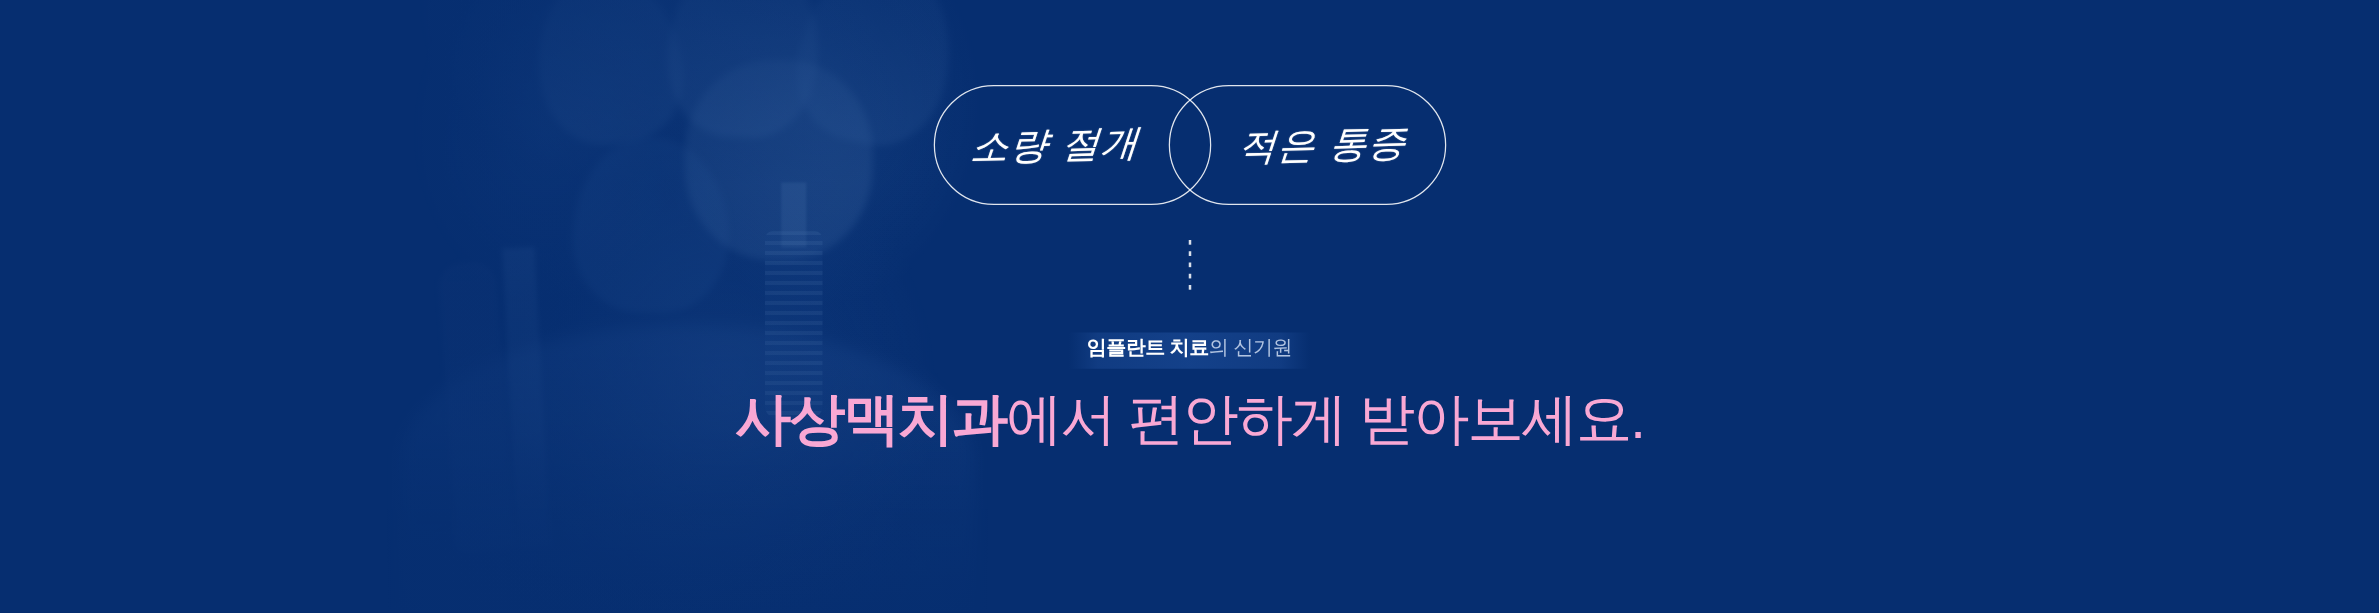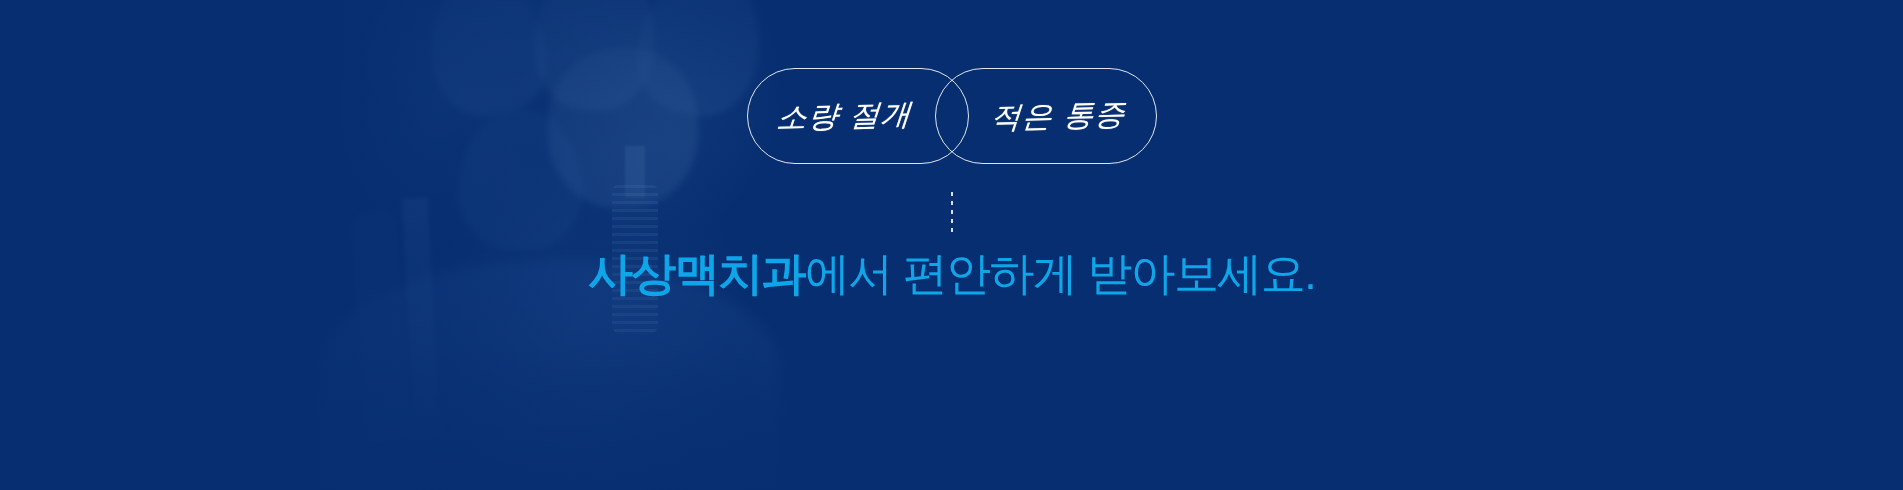--- a/index.html
+++ b/index.html
@@ -178,21 +178,21 @@
     white-space: nowrap;
   }
   .eyebrow-strong { font-weight: 700; color: #ffffff; letter-spacing: -0.4px; }
   .eyebrow-light  { font-weight: 400; color: rgba(214,226,245,0.82); letter-spacing: -0.4px; }
 
   
   .headline {
     margin-top: 12px;
     font-size: 45px;
     line-height: 1.25;
-    color: #0ea5e9;
+    color: #f9a8d4;
     white-space: nowrap;
     letter-spacing: -1.6px;
   }
   .hl-strong { font-weight: 700; }
   .hl-normal { font-weight: 400; }
 </style>
 </head>
 <body>
 
 <div class="banner">
@@ -218,19 +218,22 @@
       <div class="pill pill-left">
         <span class="pill-text">소량 절개</span>
       </div>
       <div class="pill pill-right">
         <span class="pill-text">적은 통증</span>
       </div>
     </div>
 
     <div class="divider"></div>
 
+    <div class="eyebrow">
+      <span class="eyebrow-strong">임플란트 치료</span><span class="eyebrow-light">의 신기원</span>
+    </div>
 
     <div class="headline">
       <span class="hl-strong">사상맥치과</span><span class="hl-normal">에서 편안하게 받아보세요.</span>
     </div>
 
   </div>
 </div>
 
 </body></html>

